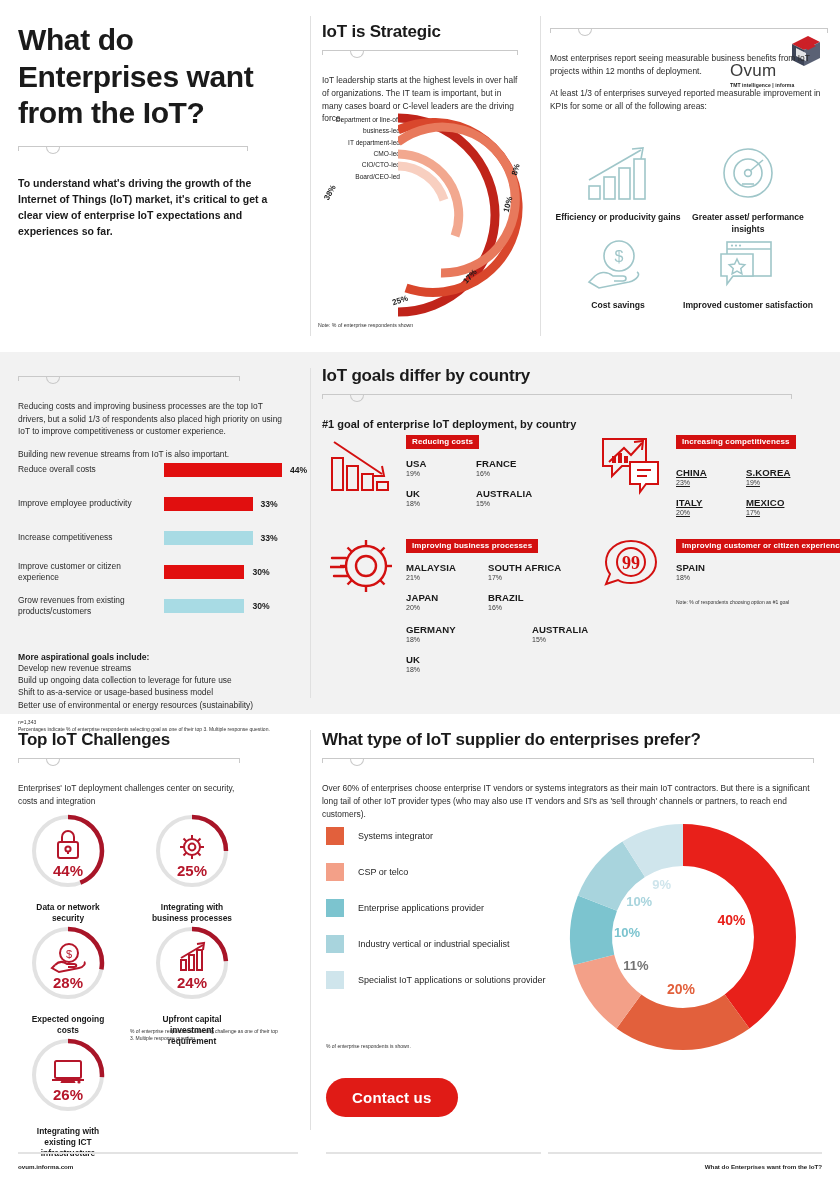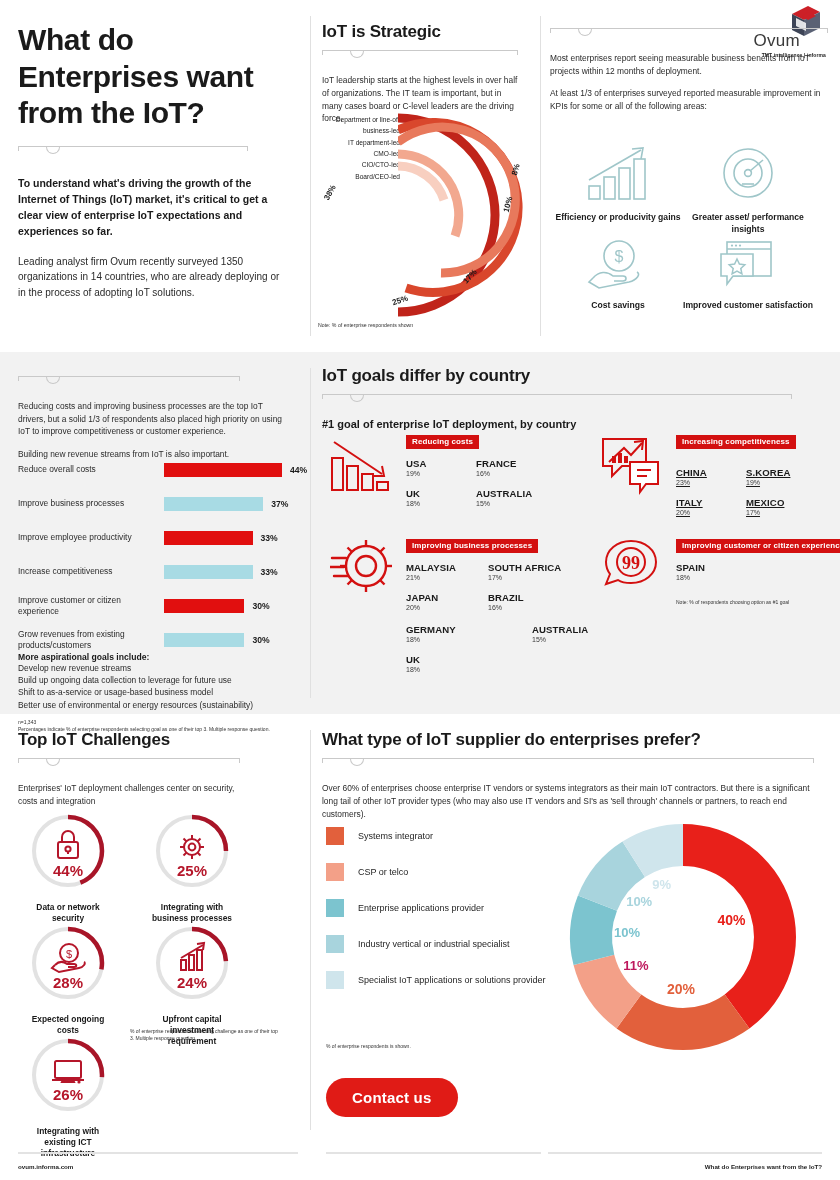--- a/index.html
+++ b/index.html
@@ -50,21 +50,21 @@
     background: transparent;
   }
 
   .body-bold { font-size: 10.5px; font-weight: bold; line-height: 1.52; }
   .body-txt  { font-size: 10px; line-height: 1.55; color: #2b2b2b; }
   .small-txt { font-size: 8.4px; line-height: 1.5; color: #2b2b2b; }
   .tiny-note { font-size: 5.2px; line-height: 1.45; color: #333; }
   .note-5 { font-size: 5px; line-height: 1.45; color: #333; }
 
   
-  .logo-wrap { position: absolute; right: 14px; top: 2px; width: 96px; text-align: right; }
+  .logo-wrap { position: absolute; right: 14px; top: 32px; width: 96px; text-align: left; }
   .logo-name { font-size: 17px; color: #3a3a3a; letter-spacing: 0.3px; line-height: 1; }
   .logo-sub { font-size: 5px; color: #222; font-weight: bold; margin-top: 3px; letter-spacing: 0.1px; }
 
   
   .radial-labels { position: absolute; font-size: 6.6px; text-align: right; line-height: 1.72; color: #1a1a1a; }
 
   
   .benefit { position: absolute; text-align: center; width: 140px; }
   .benefit .cap { font-size: 8.6px; font-weight: bold; line-height: 1.35; margin-top: 6px; }
 
@@ -120,21 +120,20 @@
 
   <div class="col" style="left:18px; top:22px; width:275px;">
     <h1 class="main-title">What do Enterprises want from the IoT?</h1>
     <div class="bracket" style="width:230px; margin-top:14px;">
       <div class="line"></div>
         <div class="lcap"></div>
         <div class="rcap"></div>
         <div class="notch"></div>
     </div>
     <div class="body-bold" style="margin-top:18px; width:262px;">To understand what's driving the growth of the Internet of Things (IoT) market, it's critical to get a clear view of enterprise IoT expectations and experiences so far.</div>
-    <div class="body-txt" style="margin-top:14px; width:262px;">Leading analyst firm Ovum recently surveyed 1350 organizations in 14 countries, who are already deploying or in the process of adopting IoT solutions.</div>
   </div>
 
   <div class="logo-wrap">
     <svg width="96" height="46" viewBox="0 0 96 46">
       <g transform="translate(56,2)">
         <polygon points="6,10 22,2 34,8 18,16" fill="#cc2027"></polygon>
         <polygon points="6,10 18,16 18,32 6,26" fill="#3d4457"></polygon>
         <polygon points="18,16 34,8 34,24 18,32" fill="#5a6174"></polygon>
         <polygon points="10,14 20,19 20,27 10,22" fill="#ffffff" opacity="0.85"></polygon>
         <polygon points="22,8 30,12 22,16 16,12" fill="#cc2027"></polygon>
@@ -254,27 +253,20 @@
     <div class="small-txt" style="margin-top:10px;">Building new revenue streams from IoT is also important.</div>
   </div>
 
   <div id="drivers-chart" style="position:absolute; left:18px; top:453px; width:282px;">
       <div class="bar-row">
         <div class="bar-label">Reduce overall costs</div>
         <div class="bar-track" style="width: 118px;">
           <div class="bar-fill" style="width: 100%; background: rgb(225, 15, 15);"></div>
         </div>
         <div class="bar-val" style="left: 272px;">44%</div>
-      </div>
-      <div class="bar-row">
-        <div class="bar-label">Improve business processes</div>
-        <div class="bar-track" style="width: 99.2273px;">
-          <div class="bar-fill" style="width: 100%; background: rgb(168, 219, 228);"></div>
-        </div>
-        <div class="bar-val" style="left: 253.227px;">37%</div>
       </div>
       <div class="bar-row">
         <div class="bar-label">Improve employee productivity</div>
         <div class="bar-track" style="width: 88.5px;">
           <div class="bar-fill" style="width: 100%; background: rgb(225, 15, 15);"></div>
         </div>
         <div class="bar-val" style="left: 242.5px;">33%</div>
       </div>
       <div class="bar-row">
         <div class="bar-label">Increase competitiveness</div>
@@ -591,21 +583,21 @@
         <path d="M 66.42 91.42 A 113 113 0 0 1 -66.42 91.42 L -41.73 57.44 A 71 71 0 0 0 41.73 57.44 Z" fill="#e2603c"></path>
         <path d="M -66.42 91.42 A 113 113 0 0 1 -109.45 28.10 L -68.77 17.66 A 71 71 0 0 0 -41.73 57.44 Z" fill="#f3a088"></path>
         <path d="M -109.45 28.10 A 113 113 0 0 1 -105.06 -41.60 L -66.01 -26.14 A 71 71 0 0 0 -68.77 17.66 Z" fill="#7cc4cf"></path>
         <path d="M -105.06 -41.60 A 113 113 0 0 1 -60.55 -95.41 L -38.04 -59.95 A 71 71 0 0 0 -66.01 -26.14 Z" fill="#a8d4dd"></path>
         <path d="M -60.55 -95.41 A 113 113 0 0 1 -0.00 -113.00 L -0.00 -71.00 A 71 71 0 0 0 -38.04 -59.95 Z" fill="#cfe5ec"></path>
       </g>
   </svg>
   <div id="donut-labels">
       <div style="position: absolute; font-weight: bold; white-space: nowrap; font-size: 14px; color: rgb(232, 32, 26); left: 717.406px; top: 911.622px;">40%</div>
       <div style="position: absolute; font-weight: bold; white-space: nowrap; font-size: 14px; color: rgb(226, 96, 60); left: 667px; top: 981px;">20%</div>
-      <div style="position: absolute; font-weight: bold; white-space: nowrap; font-size: 13px; color: #be185d; left: 623.165px; top: 957.79px;">11%</div>
+      <div style="position: absolute; font-weight: bold; white-space: nowrap; font-size: 13px; color: #737373; left: 623.165px; top: 957.79px;">11%</div>
       <div style="position: absolute; font-weight: bold; white-space: nowrap; font-size: 13px; color: rgb(124, 196, 207); left: 614.105px; top: 924.672px;">10%</div>
       <div style="position: absolute; font-weight: bold; white-space: nowrap; font-size: 13px; color: rgb(168, 212, 221); left: 626.163px; top: 894.217px;">10%</div>
       <div style="position: absolute; font-weight: bold; white-space: nowrap; font-size: 13px; color: rgb(207, 229, 236); left: 652.213px; top: 877.104px;">9%</div>
     </div>
 
   <div class="foot-line" style="left:18px; width:280px;"></div>
   <div class="foot-line" style="left:326px; width:215px;"></div>
   <div class="foot-line" style="left:548px; width:274px;"></div>
   <div class="foot-txt" style="left:18px;">ovum.informa.com</div>
   <div class="foot-txt" style="right:18px;">What do Enterprises want from the IoT?</div>

